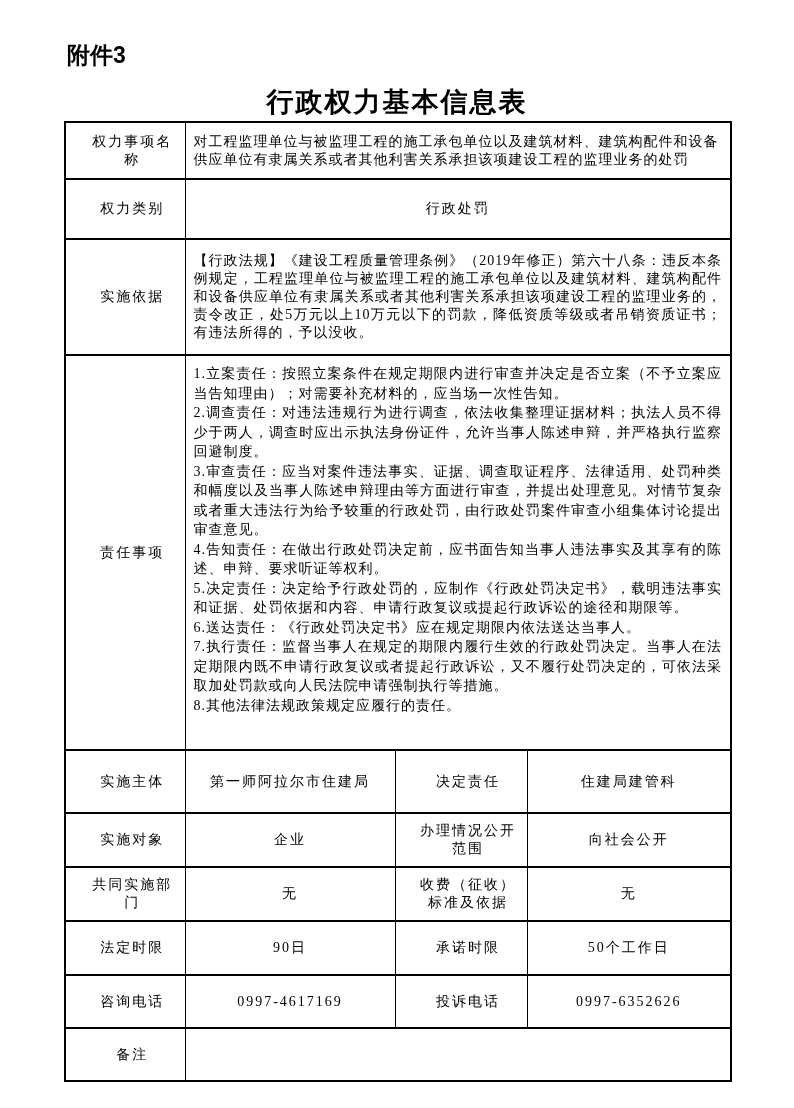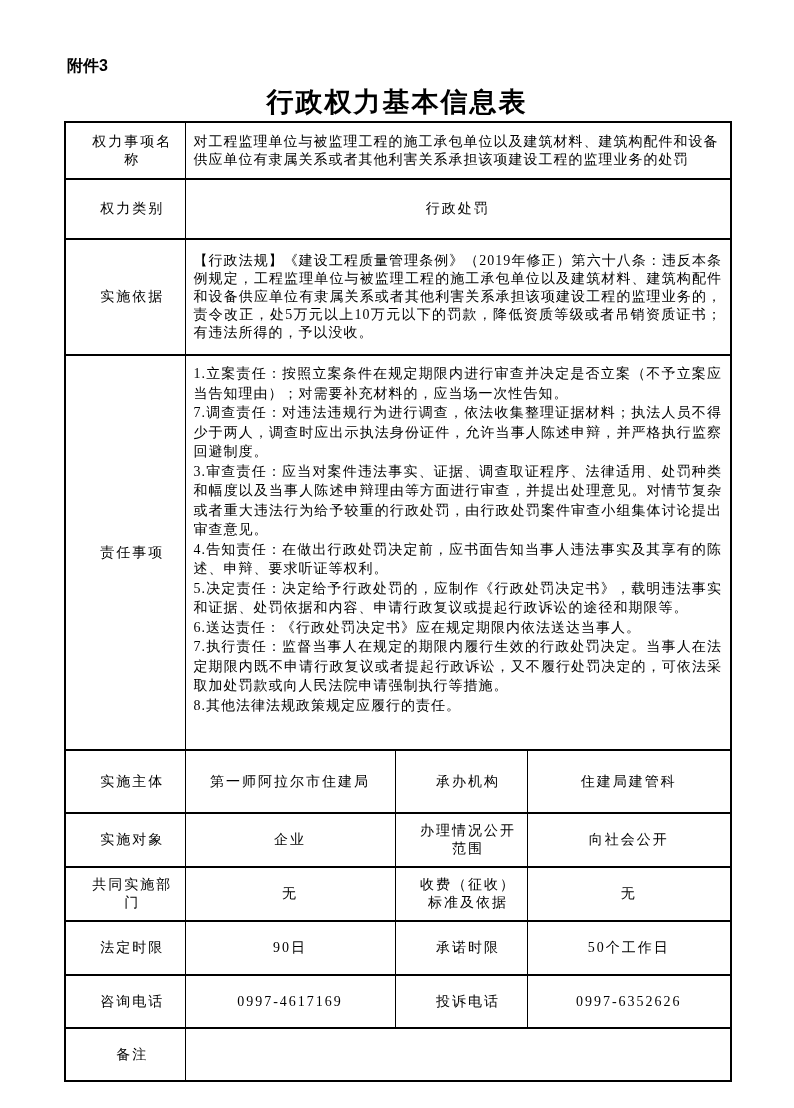--- a/index.html
+++ b/index.html
@@ -10,24 +10,24 @@
   .page {
     position: relative;
     width: 794px; height: 1108px;
     background: #ffffff;
     color: #000000;
     font-family: "Liberation Serif", serif;
     overflow: hidden;
   }
   .attachment {
     position: absolute;
-    left: 67px; top: 56px;
+    left: 67px; top: 40px;
     font-family: "Liberation Sans", sans-serif;
     font-weight: bold;
-    font-size: 16px;
+    font-size: 23px;
   }
   .title {
     position: absolute;
     left: 0; top: 84px;
     width: 100%;
     margin: 0;
     text-align: center;
     font-family: "Liberation Serif", serif;
     font-weight: bold;
     font-size: 27px;
@@ -106,34 +106,34 @@
 
     <tr class="r3" style="height:111px">
       <td class="lbl">实施依据</td>
       <td class="para" colspan="3">【行政法规】《建设工程质量管理条例》（2019年修正）第六十八条：违反本条例规定，工程监理单位与被监理工程的施工承包单位以及建筑材料、建筑构配件和设备供应单位有隶属关系或者其他利害关系承担该项建设工程的监理业务的，责令改正，处5万元以上10万元以下的罚款，降低资质等级或者吊销资质证书；有违法所得的，予以没收。</td>
     </tr>
 
     <tr class="r4" style="height:395px">
       <td class="lbl">责任事项</td>
       <td class="para" colspan="3">
         <div class="duty-item">1.立案责任：按照立案条件在规定期限内进行审查并决定是否立案（不予立案应当告知理由）；对需要补充材料的，应当场一次性告知。</div>
-        <div class="duty-item">7.调查责任：对违法违规行为进行调查，依法收集整理证据材料；执法人员不得少于两人，调查时应出示执法身份证件，允许当事人陈述申辩，并严格执行监察回避制度。</div>
+        <div class="duty-item">2.调查责任：对违法违规行为进行调查，依法收集整理证据材料；执法人员不得少于两人，调查时应出示执法身份证件，允许当事人陈述申辩，并严格执行监察回避制度。</div>
         <div class="duty-item">3.审查责任：应当对案件违法事实、证据、调查取证程序、法律适用、处罚种类和幅度以及当事人陈述申辩理由等方面进行审查，并提出处理意见。对情节复杂或者重大违法行为给予较重的行政处罚，由行政处罚案件审查小组集体讨论提出审查意见。</div>
         <div class="duty-item">4.告知责任：在做出行政处罚决定前，应书面告知当事人违法事实及其享有的陈述、申辩、要求听证等权利。</div>
         <div class="duty-item">5.决定责任：决定给予行政处罚的，应制作《行政处罚决定书》，载明违法事实和证据、处罚依据和内容、申请行政复议或提起行政诉讼的途径和期限等。</div>
         <div class="duty-item">6.送达责任：《行政处罚决定书》应在规定期限内依法送达当事人。</div>
         <div class="duty-item">7.执行责任：监督当事人在规定的期限内履行生效的行政处罚决定。当事人在法定期限内既不申请行政复议或者提起行政诉讼，又不履行处罚决定的，可依法采取加处罚款或向人民法院申请强制执行等措施。</div>
         <div class="duty-item">8.其他法律法规政策规定应履行的责任。</div>
       </td>
     </tr>
 
     <tr class="r5" style="height:63px">
       <td class="lbl">实施主体</td>
       <td class="val-center">第一师阿拉尔市住建局</td>
-      <td class="lbl">承办机构</td>
+      <td class="lbl">决定责任</td>
       <td class="val-center">住建局建管科</td>
     </tr>
 
     <tr class="r6" style="height:54px">
       <td class="lbl">实施对象</td>
       <td class="val-center">企业</td>
       <td class="lbl">办理情况公开范围</td>
       <td class="val-center">向社会公开</td>
     </tr>
 

